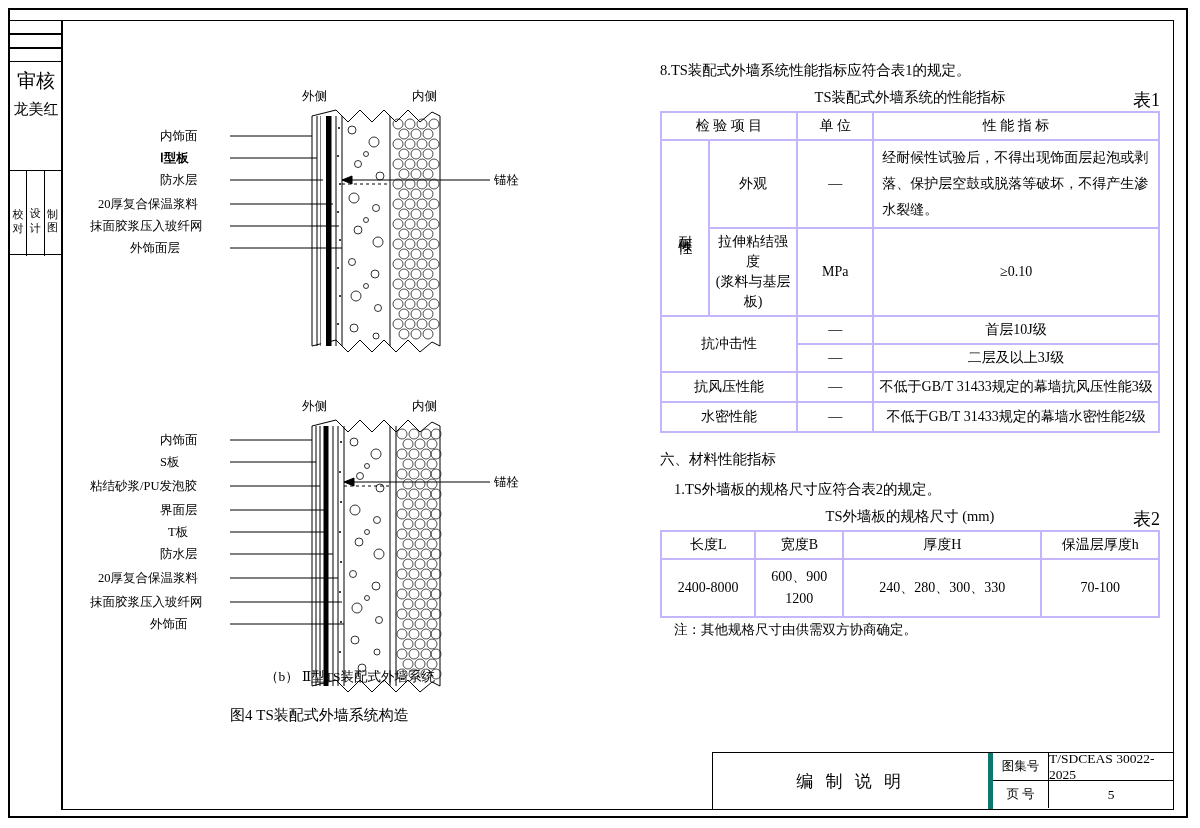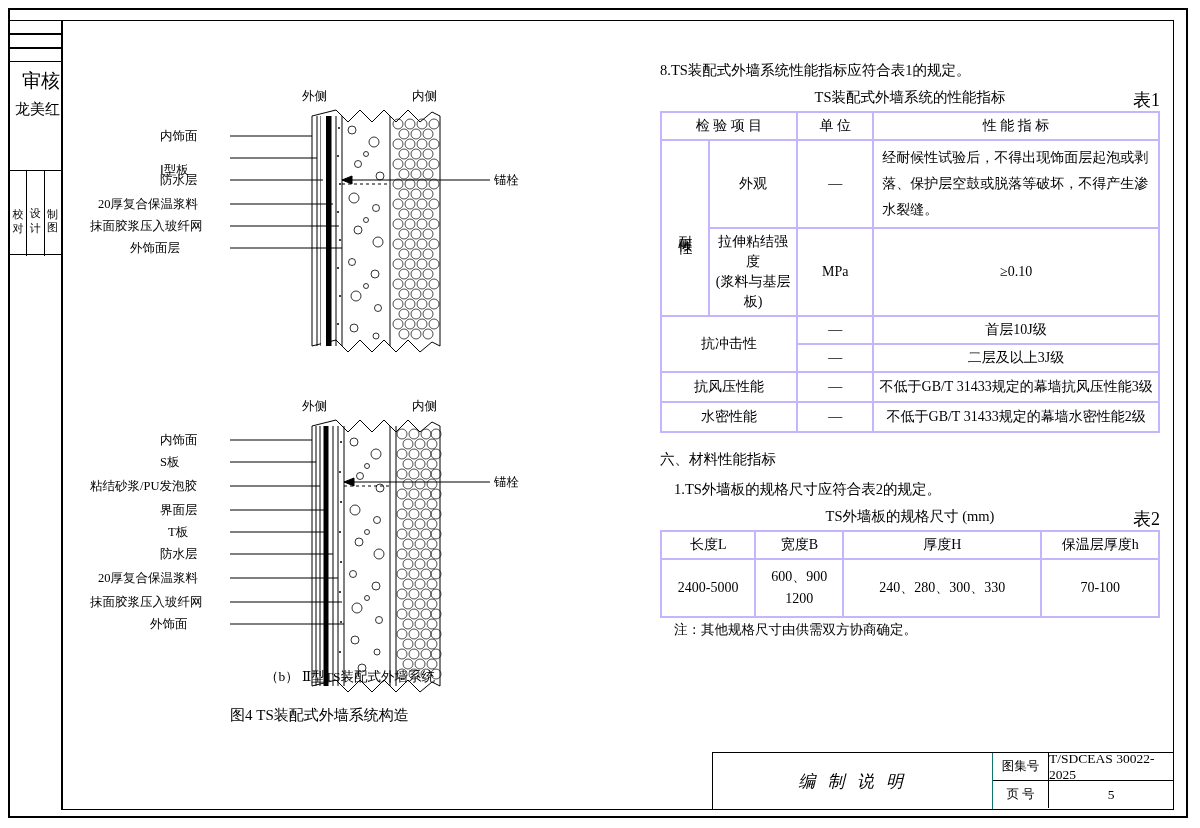--- a/index.html
+++ b/index.html
@@ -27,21 +27,21 @@
   }
   .stamp-box{
     position:absolute;left:10px;width:52px;border-top:1px solid #000;border-bottom:1px solid #000;
     box-sizing:border-box;
   }
   .stamp-a{top:20px;height:14px;}
   .stamp-b{top:34px;height:14px;}
   .stamp-c{top:48px;height:14px;}
   .stamp-sign{
     position:absolute;left:12px;top:70px;width:48px;height:100px;
-    font-size:19px;line-height:22px;text-align:right;
+    font-size:19px;line-height:22px;text-align:center;
     font-family:"Liberation Serif",serif;
   }
   .stamp-sign span{display:block;}
   .stamp-grid{
     position:absolute;left:10px;top:170px;width:52px;height:85px;
     border-top:1px solid #000;border-bottom:1px solid #000;box-sizing:border-box;
   }
   .stamp-grid .cell{
     position:absolute;top:0;width:17.3px;height:85px;border-right:1px solid #000;
     box-sizing:border-box;font-size:11px;text-align:center;
@@ -69,23 +69,23 @@
   table.dt td{border:2px solid #c4b5fd;text-align:center;padding:3px 2px;line-height:20px;}
   .vtxt{writing-mode:vertical-rl;text-orientation:upright;letter-spacing:3px;margin:0 auto;}
 
   
   .titleblock{
     position:absolute;left:712px;top:752px;width:462px;height:58px;
     border:1px solid #000;box-sizing:border-box;
   }
   .tb-left{
     position:absolute;left:0;top:0;width:280px;height:56px;
-    border-right:1px solid #0f766e;box-sizing:border-box;
+    border-right:5px solid #0f766e;box-sizing:border-box;
     display:flex;align-items:center;justify-content:center;
-    font-size:17px;letter-spacing:4px;font-style:italic;
+    font-size:17px;letter-spacing:4px;
   }
   .tb-r1,.tb-r2{position:absolute;left:280px;width:180px;height:28px;box-sizing:border-box;}
   .tb-r1{top:0;border-bottom:1px solid #000;}
   .tb-r2{top:28px;}
   .tb-key{
     position:absolute;left:0;top:0;width:56px;height:27px;
     border-right:1px solid #000;box-sizing:border-box;
     display:flex;align-items:center;justify-content:center;font-size:12.5px;
   }
   .tb-val{
@@ -267,21 +267,21 @@
       <line x1="222" y1="28" x2="140" y2="28"></line>
       <line x1="227" y1="50" x2="140" y2="50"></line>
       <line x1="233" y1="72" x2="140" y2="72"></line>
       <line x1="243" y1="96" x2="140" y2="96"></line>
       <line x1="249" y1="118" x2="140" y2="118"></line>
       <line x1="252" y1="140" x2="140" y2="140"></line>
     </g>
   </svg>
 
   <div class="lbl" style="left:70px;top:78px;">内饰面</div>
-  <div class="lbl" style="left:70px;top:112px;">Ⅰ型板</div>
+  <div class="lbl" style="left:70px;top:100px;font-weight:bold;">Ⅰ型板</div>
   <div class="lbl" style="left:70px;top:122px;">防水层</div>
   <div class="lbl" style="left:8px;top:146px;">20厚复合保温浆料</div>
   <div class="lbl" style="left:0px;top:168px;">抹面胶浆压入玻纤网</div>
   <div class="lbl" style="left:40px;top:190px;">外饰面层</div>
   <div class="lbl" style="left:404px;top:122px;">锚栓</div>
 
 
   <div class="lbl" style="left:212px;top:348px;">外侧</div>
   <div class="lbl" style="left:322px;top:348px;">内侧</div>
 
@@ -519,21 +519,21 @@
 
   <table class="dt">
     <tbody>
         <tr>
       <td>长度L</td>
       <td>宽度B</td>
       <td>厚度H</td>
       <td>保温层厚度h</td>
     </tr>
     <tr style="height:58px;">
-      <td>2400-5000</td>
+      <td>2400-8000</td>
       <td style="white-space:pre-line;line-height:22px;">600、900
 1200</td>
       <td style="line-height:22px;padding:0 6px;">240、280、300、330</td>
       <td>70-100</td>
     </tr>
   </tbody>
     </table>
 
   <p class="para" style="margin-left:14px;font-size:13.5px;">注：其他规格尺寸由供需双方协商确定。</p>
 </div>

